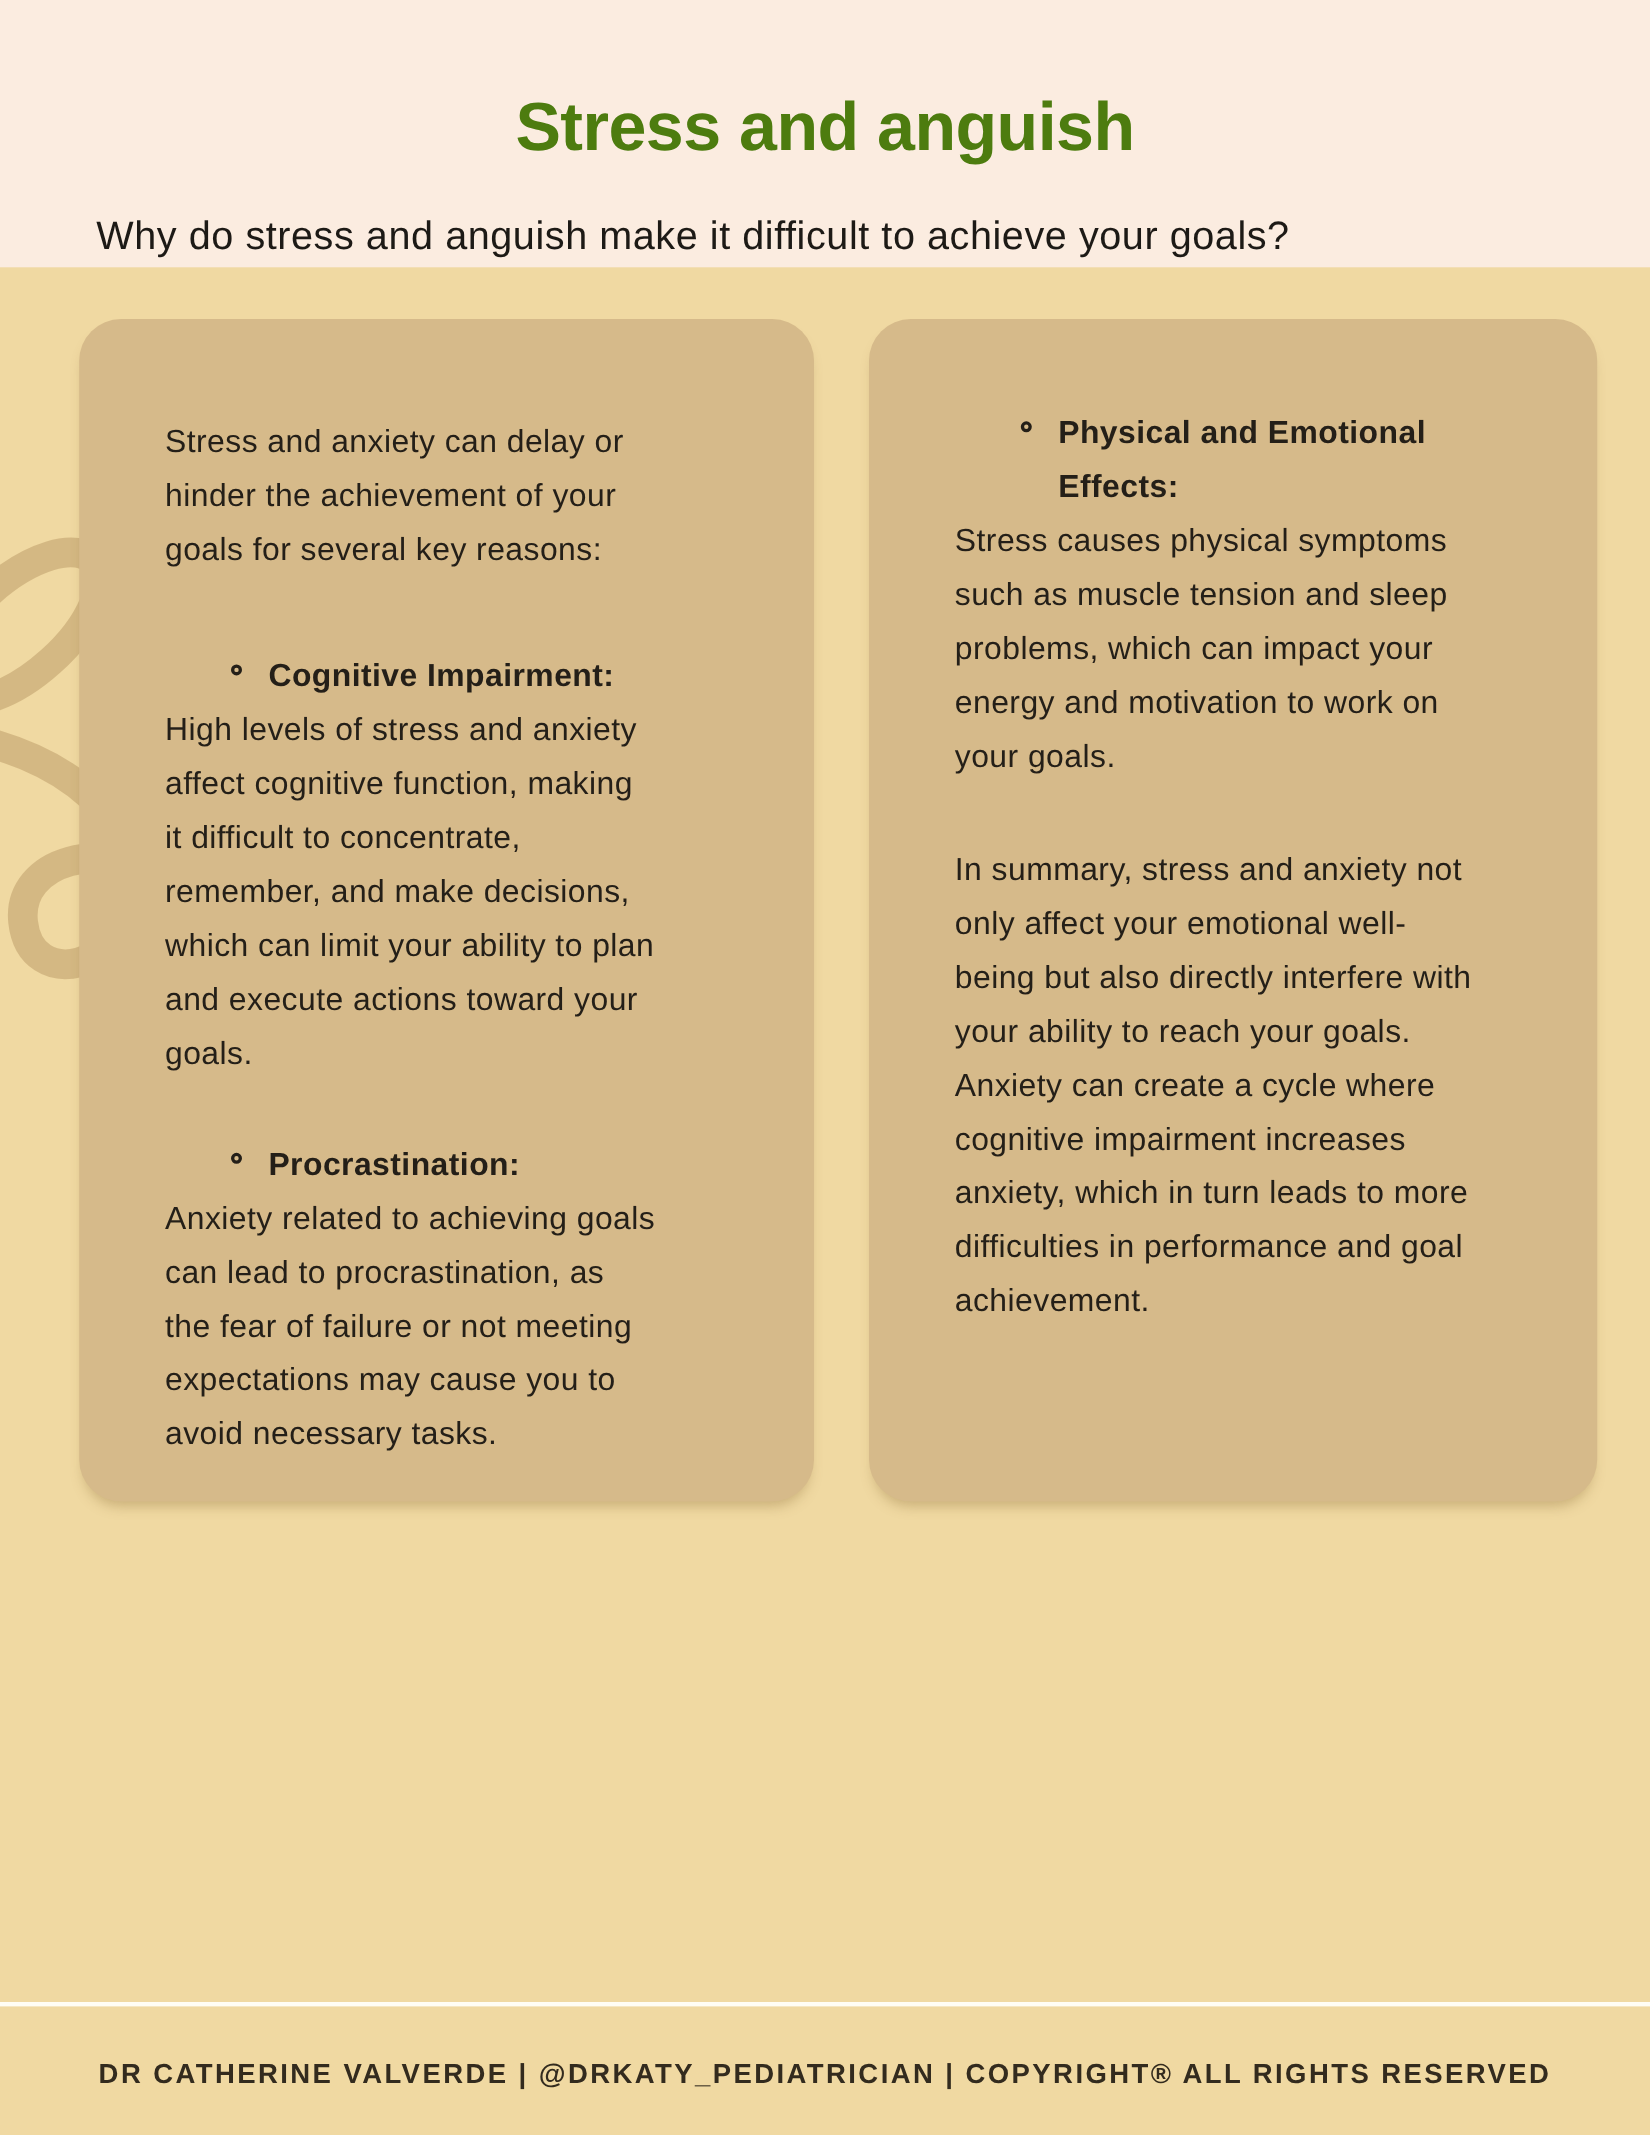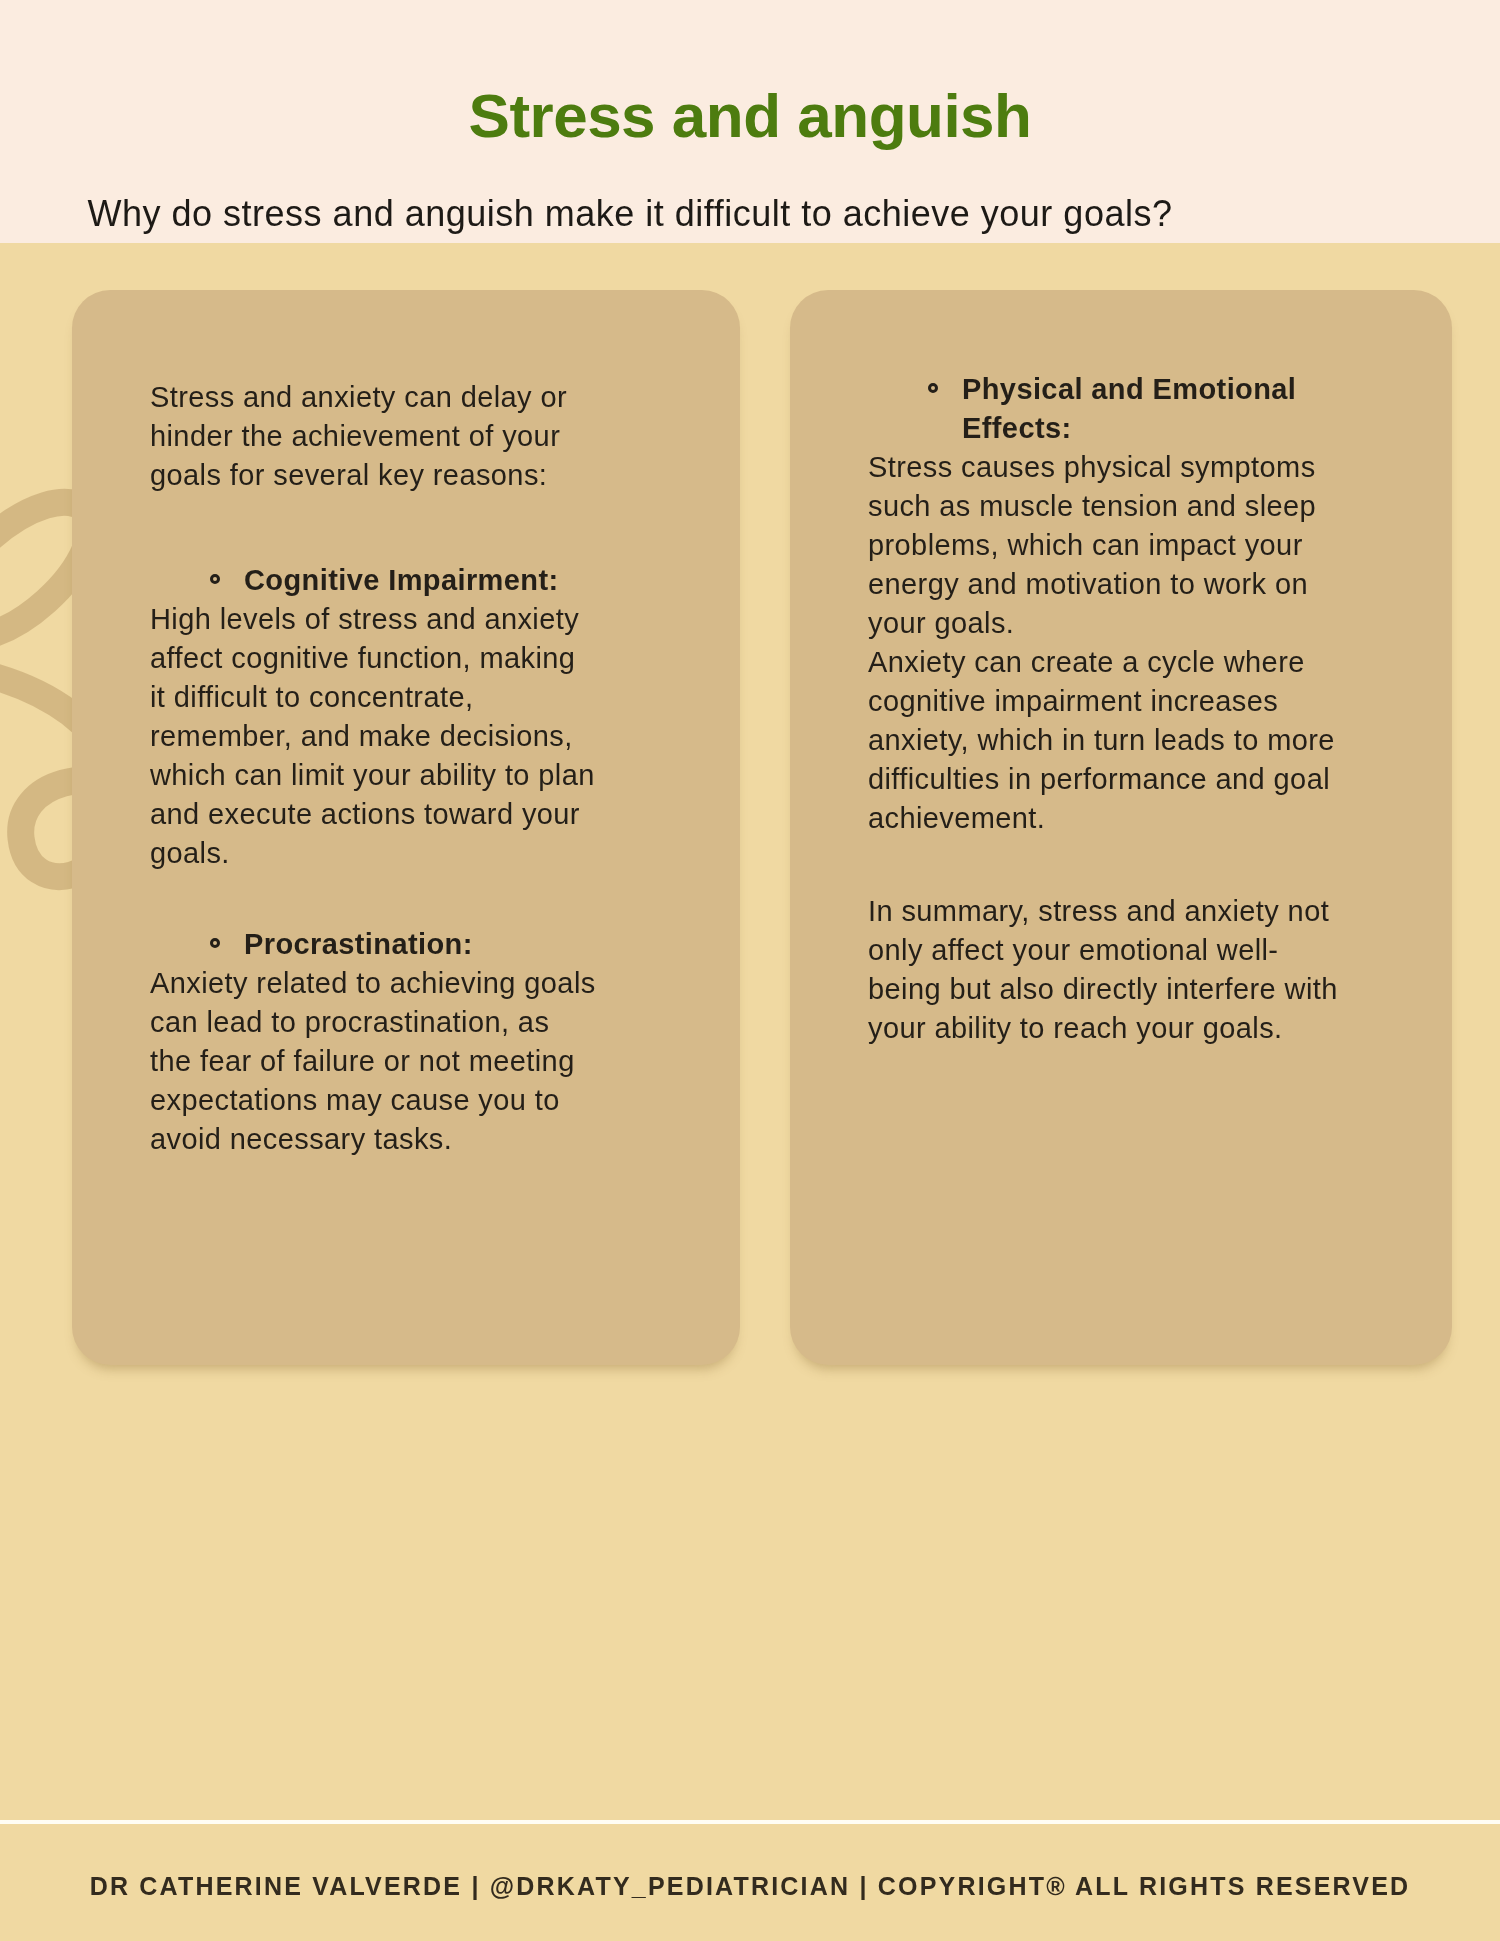--- a/index.html
+++ b/index.html
@@ -74,21 +74,21 @@
     height: 1075px;
     background: #d6ba8a;
     border-radius: 38px;
     box-shadow: 0 9px 12px -5px rgba(130, 96, 44, 0.35);
   }
   .card.left  { left: 72px;  width: 668px; padding: 88px 42px 0 78px; }
   .card.right { left: 790px; width: 662px; padding: 80px 40px 0 78px; }
 
   .card, .card .para, .card .bullet-heading {
     font-size: 29px;
-    line-height: 39px;
+    line-height: 49px;
     color: #241f18;
   }
   .para { white-space: pre; letter-spacing: 0.4px; }
 
   .bullet-row { display: flex; margin-left: 60px; }
   .ring {
     flex: none;
     width: 10px; height: 10px;
     border: 3px solid #241f18;
     border-radius: 50%;
@@ -174,28 +174,28 @@
       <span class="ring"></span>
       <span class="bullet-heading">Physical and Emotional
 Effects:</span>
     </div>
     <div class="para">Stress causes physical symptoms
 such as muscle tension and sleep
 problems, which can impact your
 energy and motivation to work on
 your goals.</div>
 
+    <div class="para mt-gap-sum">In summary, stress and anxiety not
+only affect your emotional well-
+being but also directly interfere with
+your ability to reach your goals.</div>
+
     <div class="para">Anxiety can create a cycle where
 cognitive impairment increases
 anxiety, which in turn leads to more
 difficulties in performance and goal
 achievement.</div>
-
-    <div class="para mt-gap-sum">In summary, stress and anxiety not
-only affect your emotional well-
-being but also directly interfere with
-your ability to reach your goals.</div>
   </div>
 
   <div class="footer-line"></div>
   <div class="footer-text">DR CATHERINE VALVERDE | @DRKATY_PEDIATRICIAN | COPYRIGHT® ALL RIGHTS RESERVED</div>
 
 </div>
 
 </body></html>

